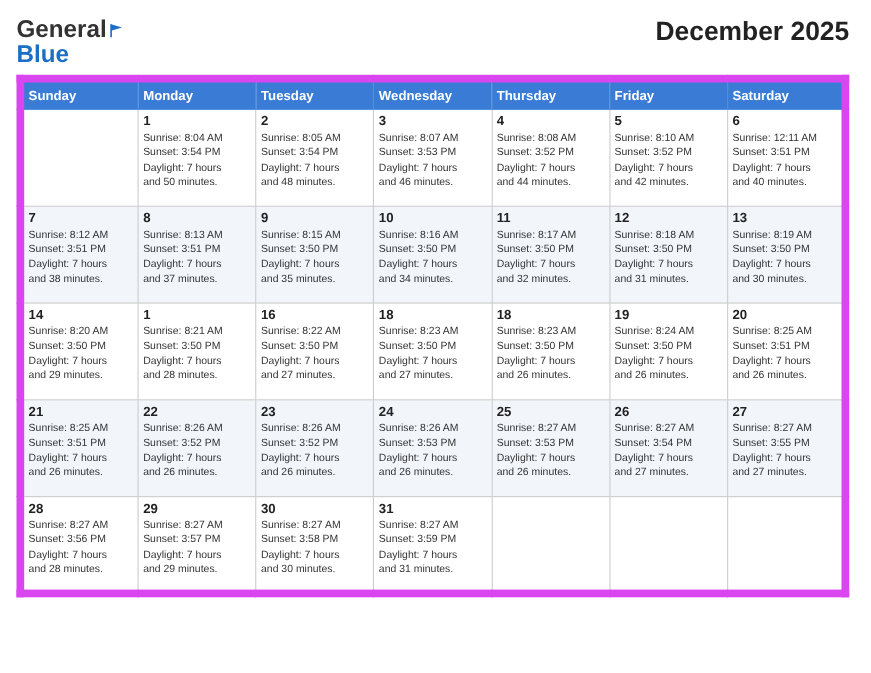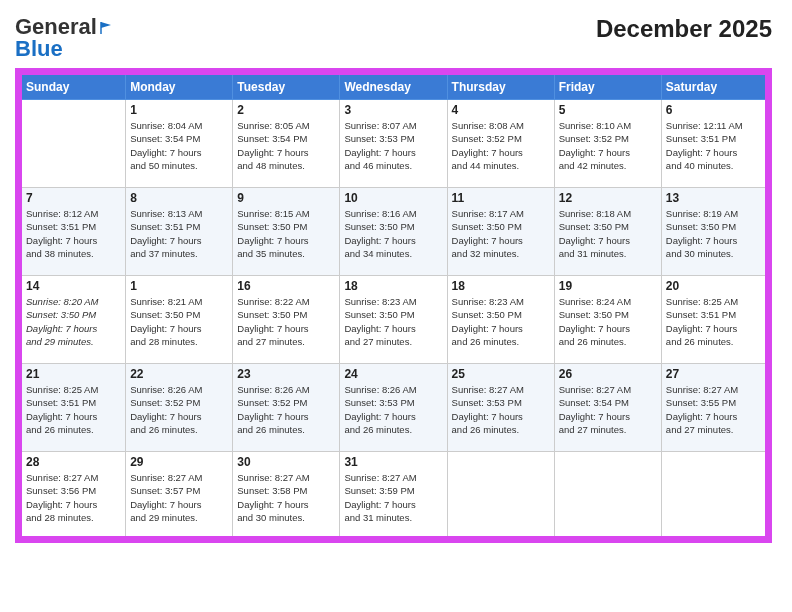--- a/index.html
+++ b/index.html
@@ -228,21 +228,21 @@
             <span class="day-number">13</span>
             <div class="day-info" style="white-space: pre-line;">Sunrise: 8:19 AM
 Sunset: 3:50 PM
 Daylight: 7 hours
 and 30 minutes.</div>
           </td>
         </tr>
         <tr>
           <td>
             <span class="day-number">14</span>
-            <div class="day-info" style="white-space: pre-line; font-style: italic;">Sunrise: 8:20 AM
+            <div class="day-info" style="white-space: pre-line;">Sunrise: 8:20 AM
 Sunset: 3:50 PM
 Daylight: 7 hours
 and 29 minutes.</div>
           </td>
           <td>
             <span class="day-number">1</span>
             <div class="day-info" style="white-space: pre-line;">Sunrise: 8:21 AM
 Sunset: 3:50 PM
 Daylight: 7 hours
 and 28 minutes.</div>

